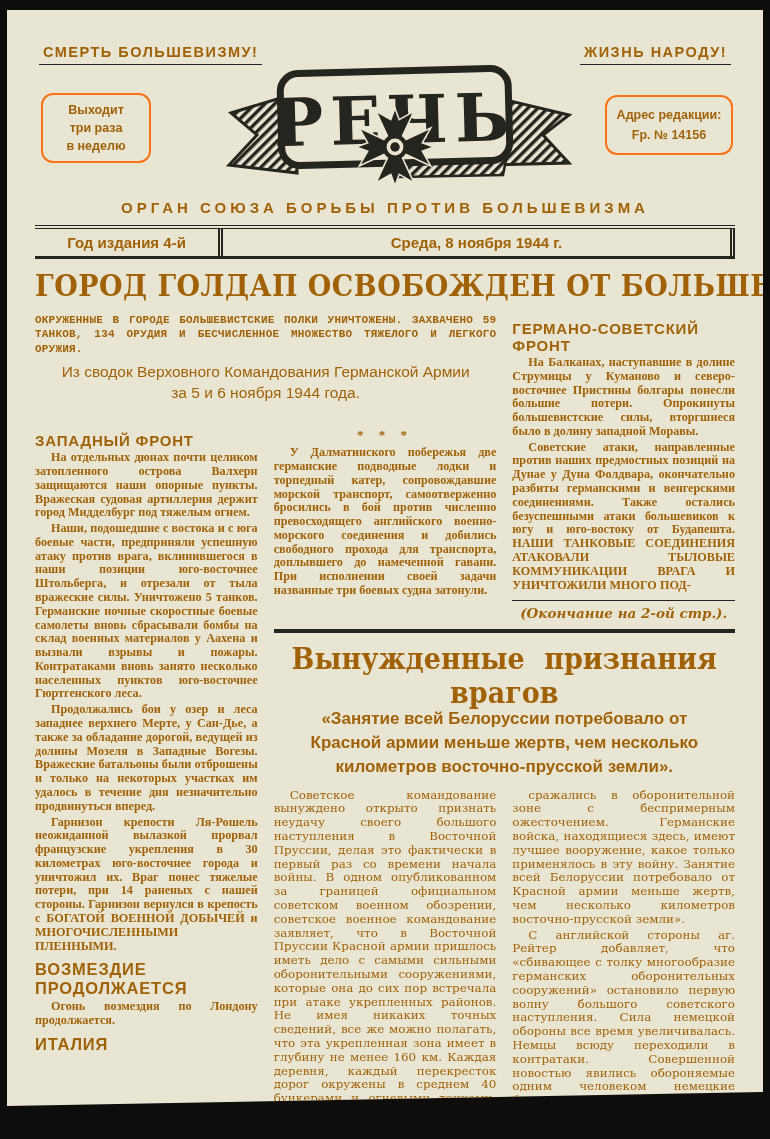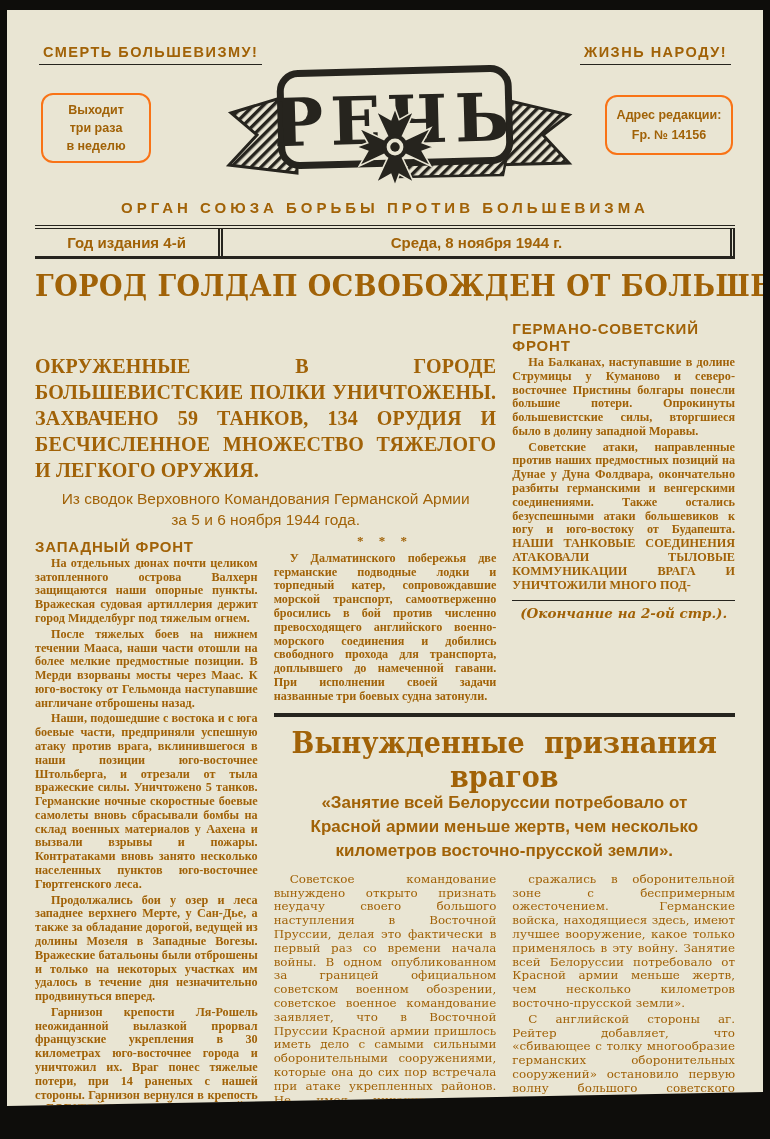--- a/index.html
+++ b/index.html
@@ -59,22 +59,22 @@
     grid-template-areas:"lead lead soviet" "west mid soviet" "west art2 art2";
     align-items:start;margin-top:14px;
   }
   .area-lead{grid-area:lead;}
   .area-west{grid-area:west;}
   .area-mid{grid-area:mid;}
   .area-soviet{grid-area:soviet;}
   .area-art2{grid-area:art2;border-top:4px solid #26241e;margin-top:8px;padding-top:2px;}
   
   .lead{
-    font-family:Liberation Serif, serif;font-weight:bold;font-size:20px;
-    line-height:1.3;text-align:justify;letter-spacing:.2px;margin-top:40px;
+    font-family:Liberation Mono, monospace;font-weight:bold;font-size:11px;
+    line-height:1.3;text-align:justify;letter-spacing:.2px;
   }
   .source-lines{text-align:center;font-family:"Liberation Sans", sans-serif;font-size:15.5px;line-height:1.35;margin-top:6px;}
   .sec-head{
     font-family:"Liberation Sans", sans-serif;font-weight:bold;font-size:15px;
     text-align:left;letter-spacing:.8px;margin:7px 0 2px 0;
   }
   .sec-head.big{font-size:16.5px;}
   .stars{text-align:center;font-weight:bold;font-size:13px;letter-spacing:6px;margin:2px 0 3px 0;}
   .para{margin:2px 0;text-align:justify;text-indent:16px;}
   .body1 .para{
@@ -186,21 +186,20 @@
           <p class="para">На Балканах, наступавшие в долине Струмицы у Куманово и северо-восточнее Пристины болгары понесли большие потери. Опрокинуты большевистские силы, вторгшиеся было в долину западной Моравы.</p>
           <p class="para">Советские атаки, направленные против наших предмостных позиций на Дунае у Дуна Фолдвара, окончательно разбиты германскими и венгерскими соединениями. Также остались безуспешными атаки большевиков к югу и юго-востоку от Будапешта. НАШИ ТАНКОВЫЕ СОЕДИНЕНИЯ АТАКОВАЛИ ТЫЛОВЫЕ КОММУНИКАЦИИ ВРАГА И УНИЧТОЖИЛИ МНОГО ПОД-</p>
         </div>
       <div class="continuation">(Окончание на 2-ой стр.).</div>
     </div>
 
     <div class="area-west body1">
       <div class="sec-head">ЗАПАДНЫЙ ФРОНТ</div>
       <div>
           <p class="para">На отдельных дюнах почти целиком затопленного острова Валхерн защищаются наши опорные пункты. Вражеская судовая артиллерия держит город Мидделбург под тяжелым огнем.</p>
-          <p class="para">После тяжелых боев на нижнем течении Мааса, наши части отошли на более мелкие предмостные позиции. В Мерди взорваны мосты через Маас. К юго-востоку от Гельмонда наступавшие англичане отброшены назад.</p>
           <p class="para">Наши, подошедшие с востока и с юга боевые части, предприняли успешную атаку против врага, вклинившегося в наши позиции юго-восточнее Штольберга, и отрезали от тыла вражеские силы. Уничтожено 5 танков. Германские ночные скоростные боевые самолеты вновь сбрасывали бомбы на склад военных материалов у Аахена и вызвали взрывы и пожары. Контратаками вновь занято несколько населенных пунктов юго-восточнее Гюртгенского леса.</p>
           <p class="para">Продолжались бои у озер и леса западнее верхнего Мерте, у Сан-Дье, а также за обладание дорогой, ведущей из долины Мозеля в Западные Вогезы. Вражеские батальоны были отброшены и только на некоторых участках им удалось в течение дня незначительно продвинуться вперед.</p>
           <p class="para">Гарнизон крепости Ля-Рошель неожиданной вылазкой прорвал французские укрепления в 30 километрах юго-восточнее города и уничтожил их. Враг понес тяжелые потери, при 14 раненых с нашей стороны. Гарнизон вернулся в крепость с БОГАТОЙ ВОЕННОЙ ДОБЫЧЕЙ и МНОГОЧИСЛЕННЫМИ ПЛЕННЫМИ.</p>
         </div>
       <div class="sec-head big">ВОЗМЕЗДИЕ ПРОДОЛЖАЕТСЯ</div>
       <div>
           <p class="para">Огонь возмездия по Лондону продолжается.</p>
         </div>
       <div class="sec-head big">ИТАЛИЯ</div>
 

